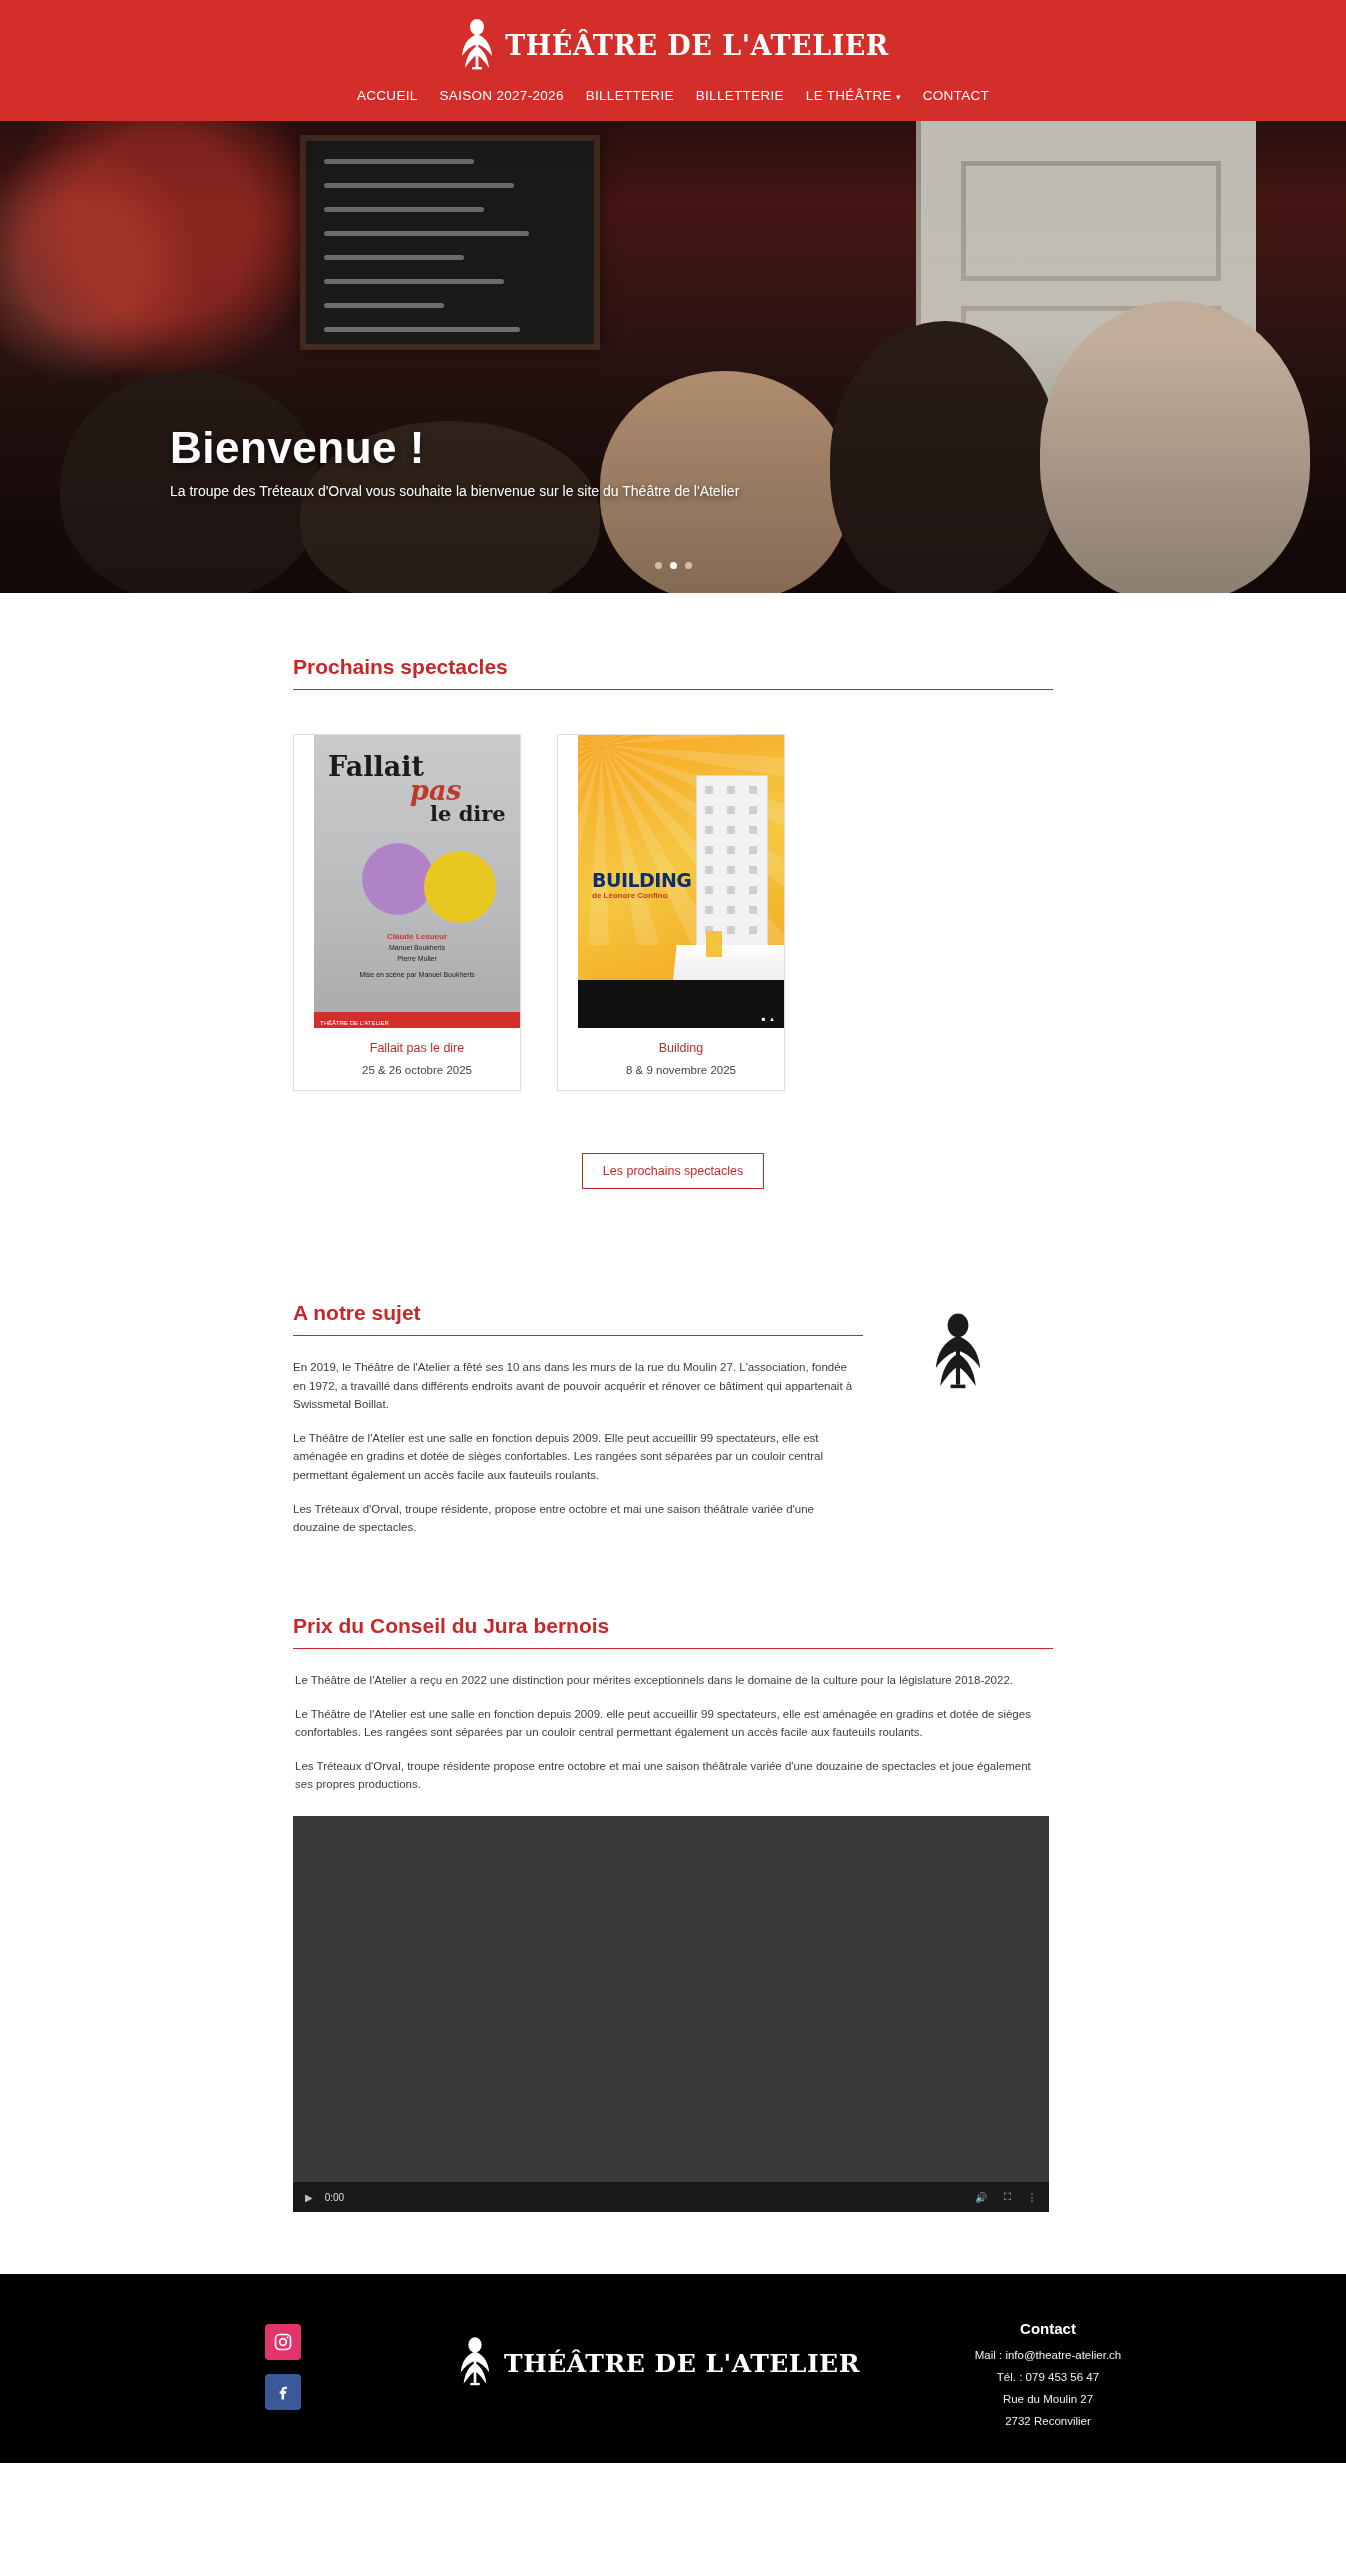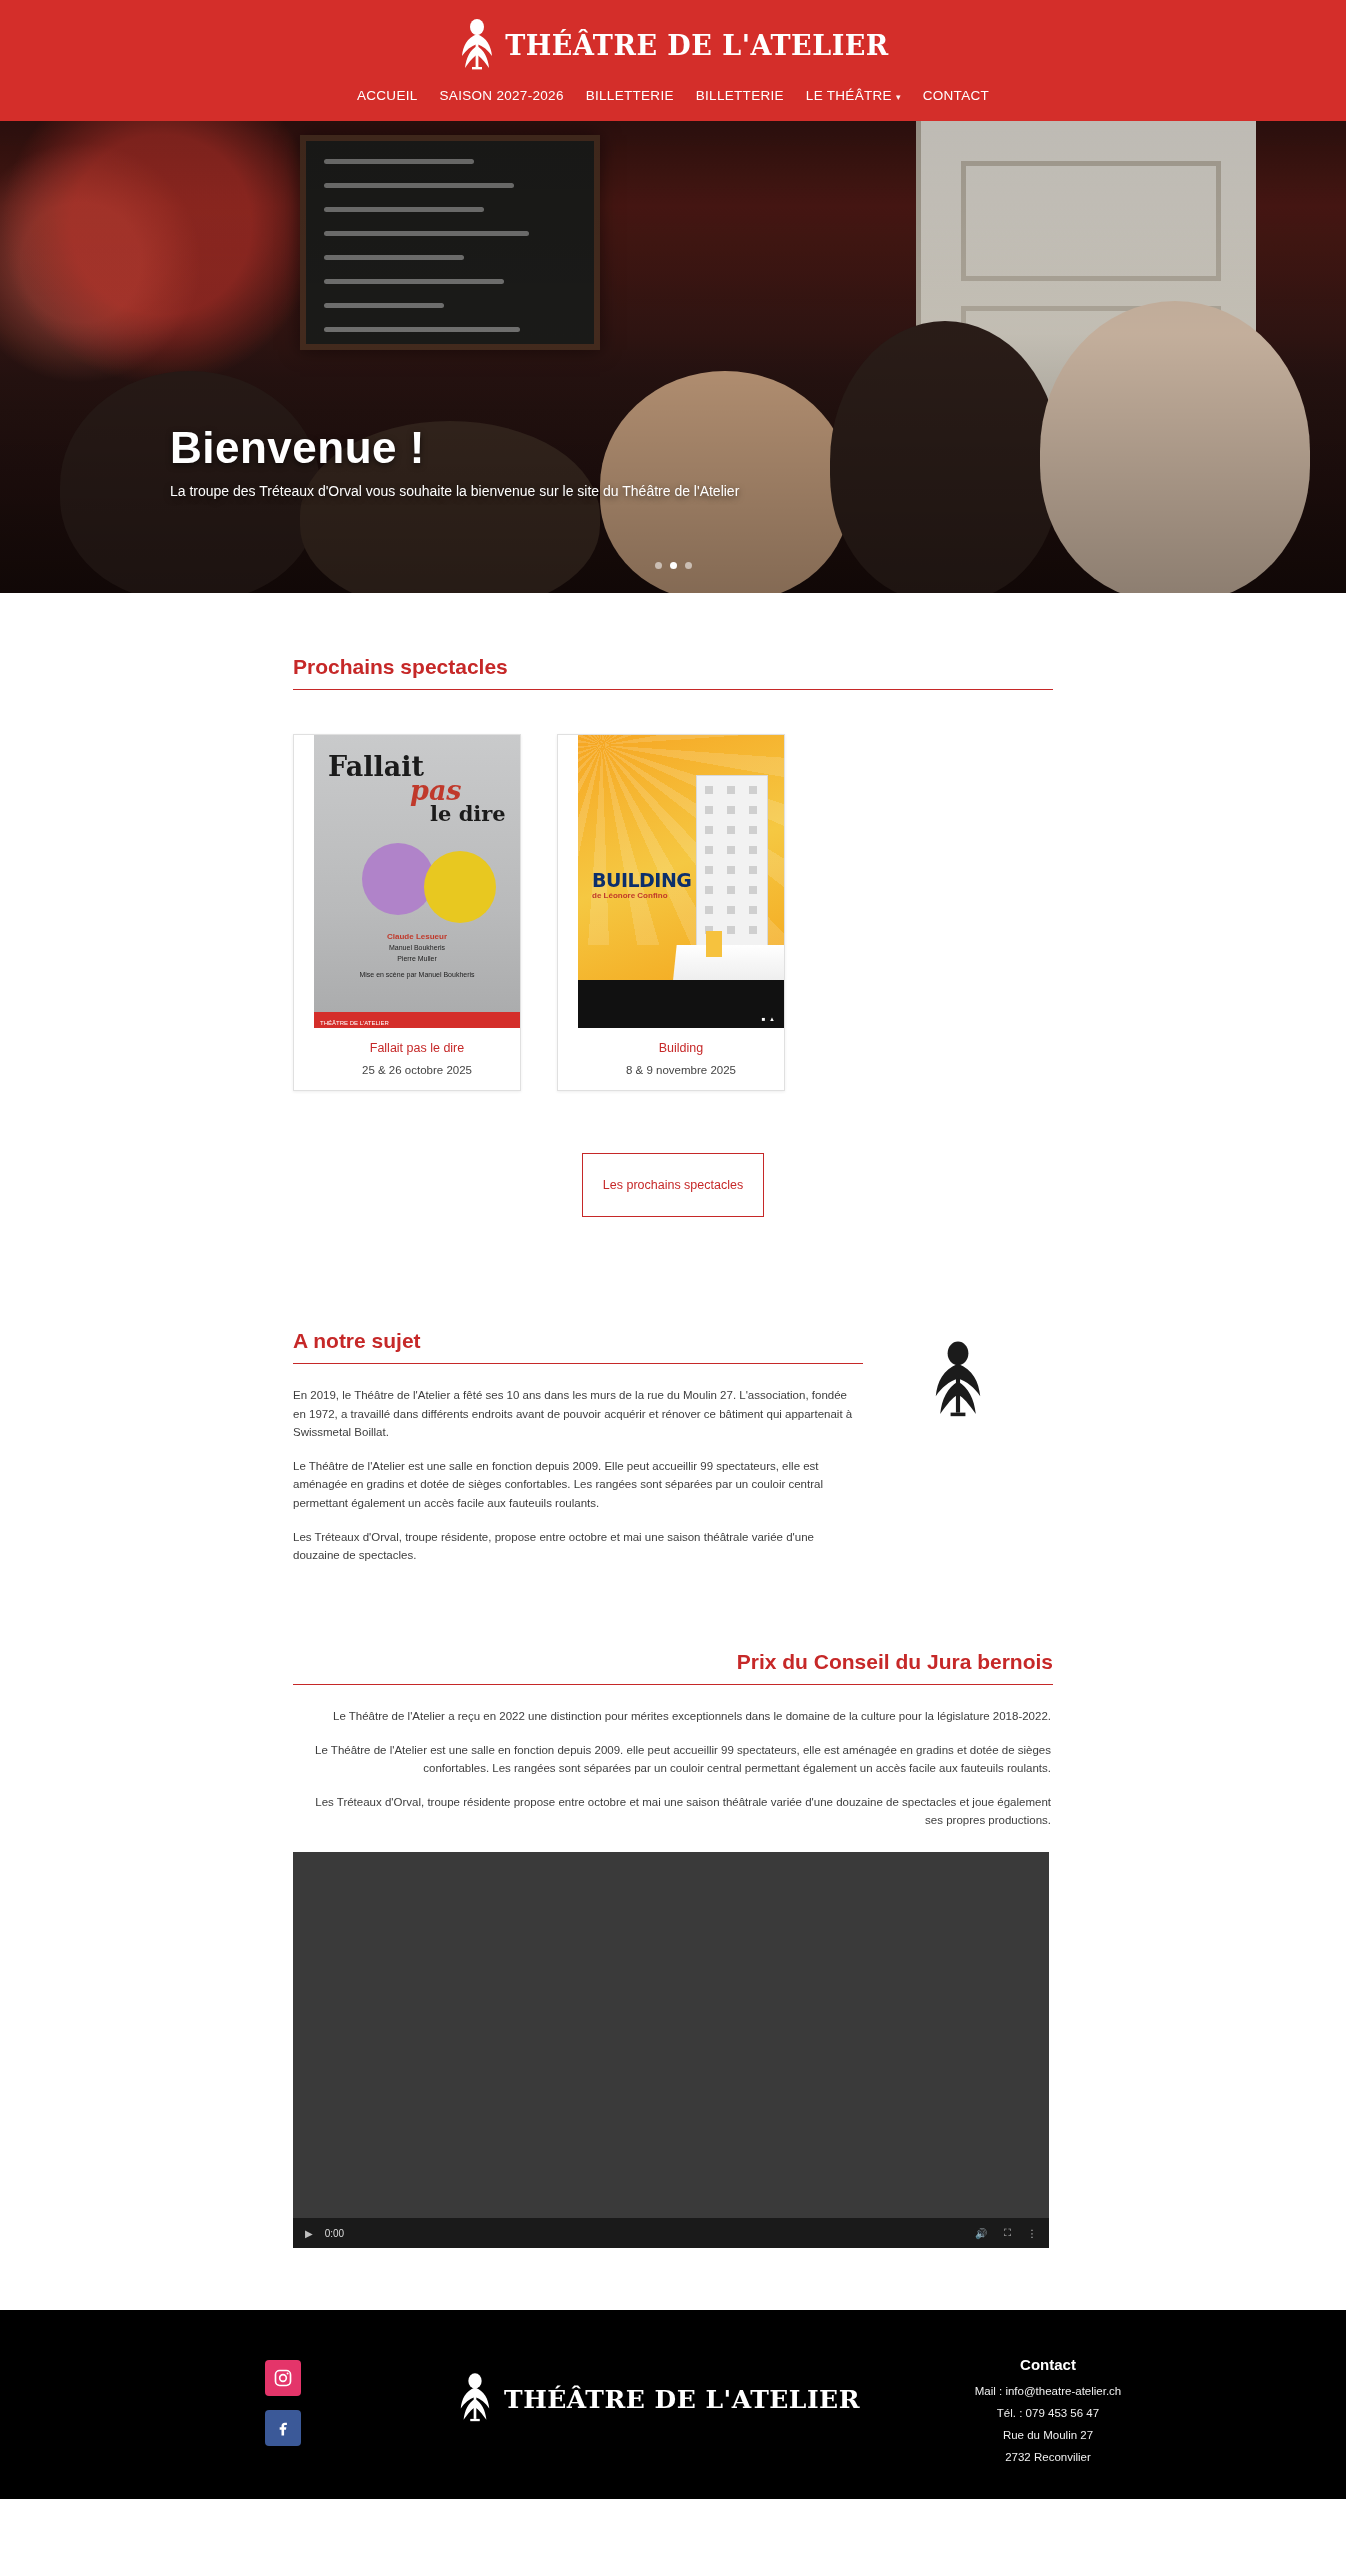--- a/index.html
+++ b/index.html
@@ -301,21 +301,21 @@
   }
   .cta-wrap {
     display: flex;
     justify-content: center;
     margin-top: 62px;
   }
   .btn-outline {
     border: 1px solid #c62828;
     color: #c62828;
     background: #fff;
-    padding: 24px 20px;
+    padding: 10px 20px;
     font-size: 12.5px;
     cursor: pointer;
   }
 
   
   .about-section { padding: 112px 0 0 0; }
   .about-inner { width: 760px; margin: 0 auto; position: relative; }
   .about-title {
     color: #c62828; font-size: 21px; font-weight: 700;
     padding-bottom: 10px; border-bottom: 1.5px solid #c62828;
@@ -331,21 +331,21 @@
   .about-mark {
     position: absolute;
     right: 62px;
     top: 8px;
     width: 66px;
     height: 86px;
   }
 
   
   .prix-section { padding: 62px 0 0 0; }
-  .prix-inner { width: 760px; margin: 8px auto; text-align: right; }
+  .prix-inner { width: 760px; margin: 0 auto; }
   .prix-title {
     color: #c62828; font-size: 21px; font-weight: 700;
     padding-bottom: 10px; border-bottom: 1.5px solid #c62828;
   }
   .prix-body { margin-top: 22px; padding: 0 2px; }
   .prix-body p {
     font-size: 11.5px; line-height: 1.62; color: #3d3d3d; margin-bottom: 15px;
   }
   .video-box {
     margin-top: 22px;

